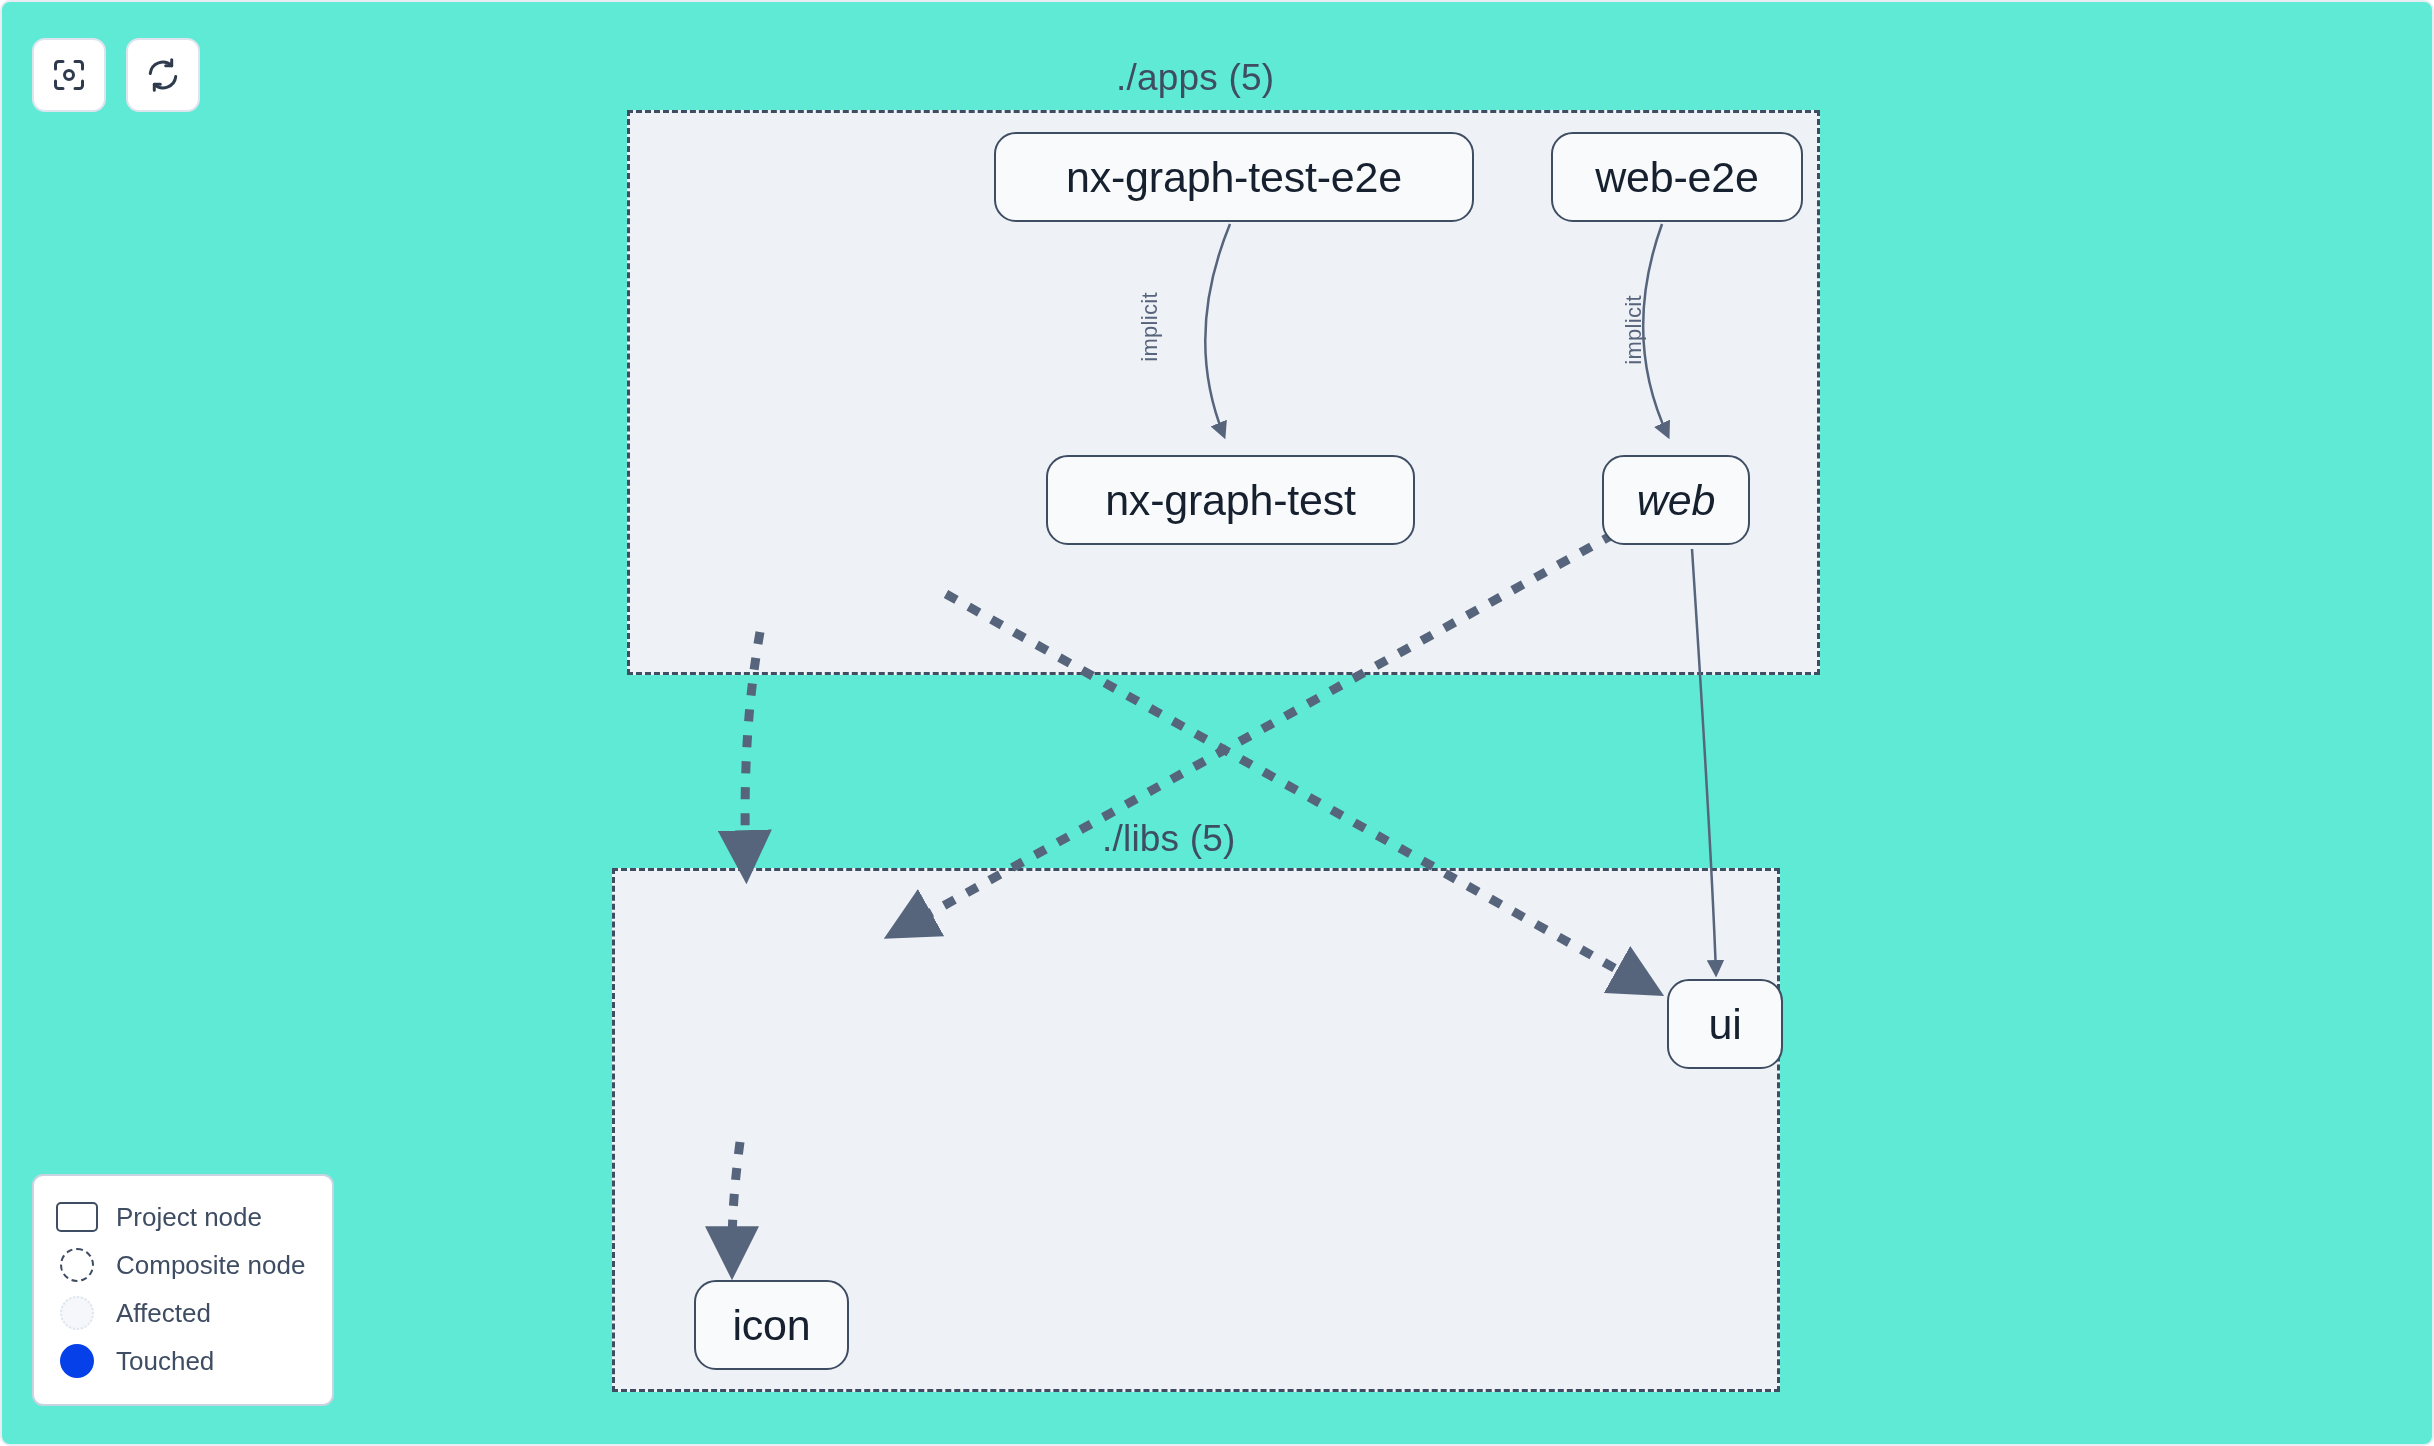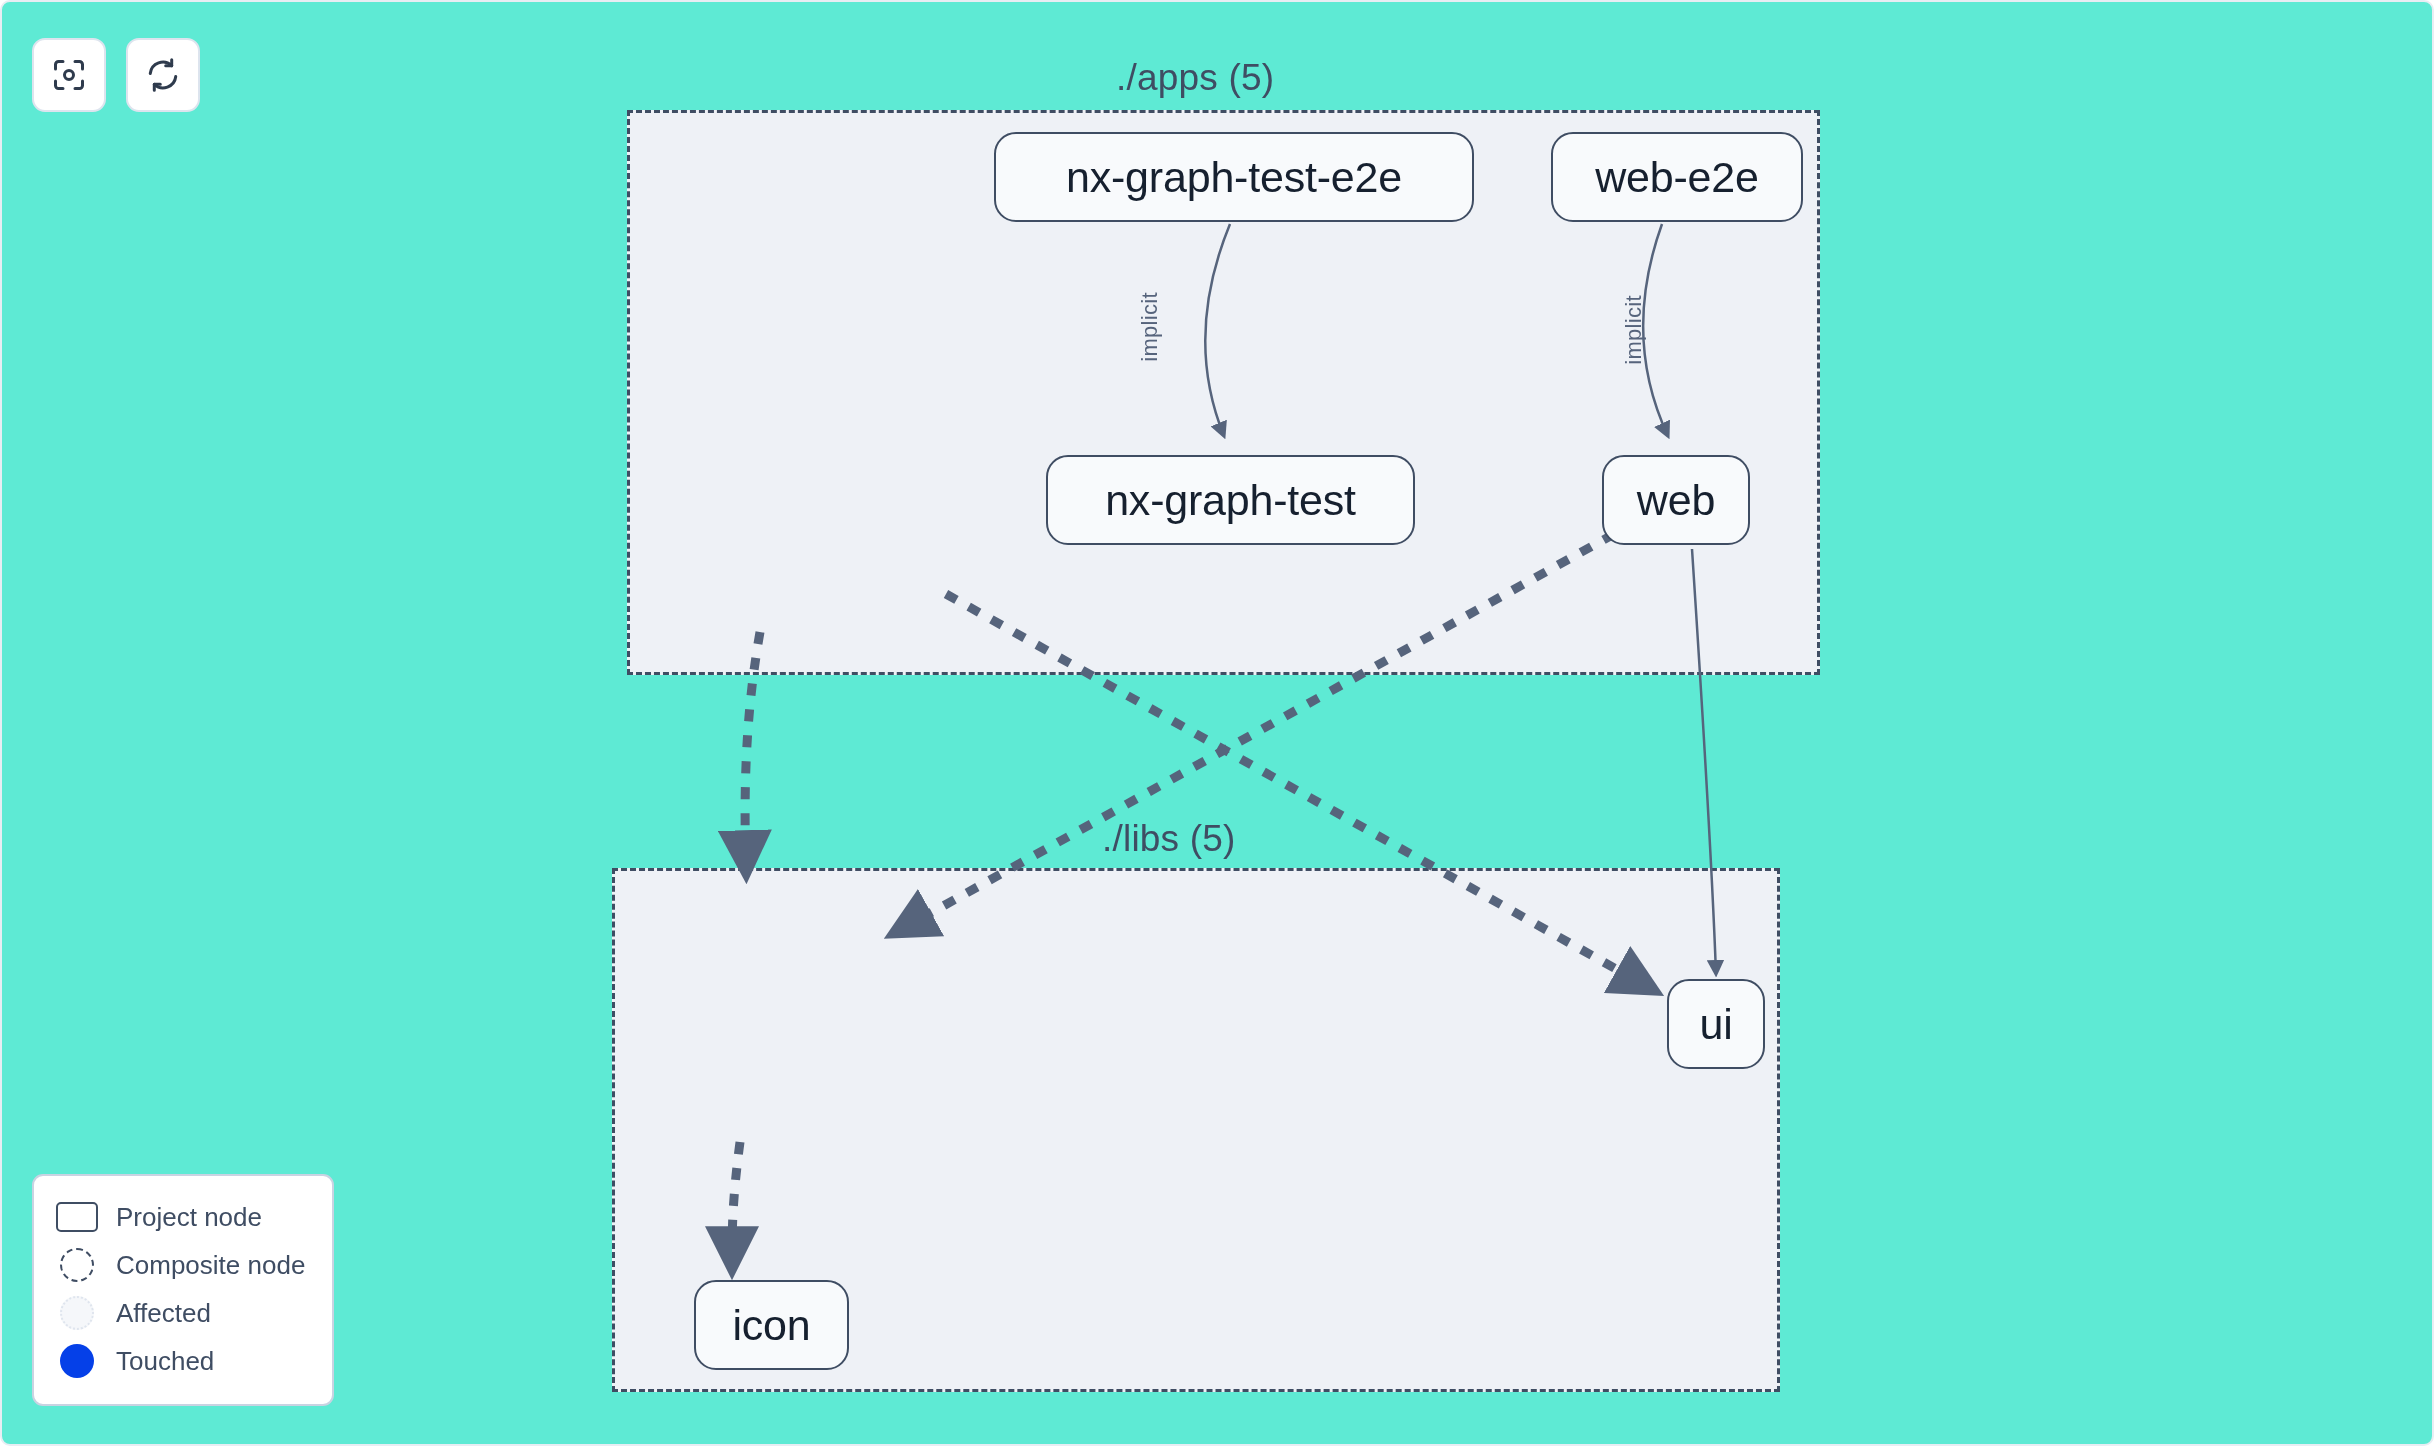--- a/index.html
+++ b/index.html
@@ -241,26 +241,26 @@
 
   <div class="node-rect" style="left:1549px; top:130px; width:252px; height:90px;">
     <span class="node-label">web-e2e</span>
   </div>
 
 
   <div class="node-rect" style="left:1044px; top:453px; width:369px; height:90px;">
     <span class="node-label">nx-graph-test</span>
   </div>
 
-  <div class="node-rect" style="left:1600px; top:453px; width:148px; height:90px;">
+  <div class="node-rect" style="left:1600px; top:453px; width:148px; height:90px;font-style:italic;">
     <span class="node-label">web</span>
   </div>
 
 
-  <div class="node-rect" style="left:1665px; top:977px; width:98px; height:90px;">
+  <div class="node-rect" style="left:1665px; top:977px; width:116px; height:90px;">
     <span class="node-label">ui</span>
   </div>
 
   <div class="node-rect" style="left:692px; top:1278px; width:155px; height:90px;">
     <span class="node-label">icon</span>
   </div>
 
   <div id="legend">
     <div class="legend-row">
       <span class="legend-swatch">

